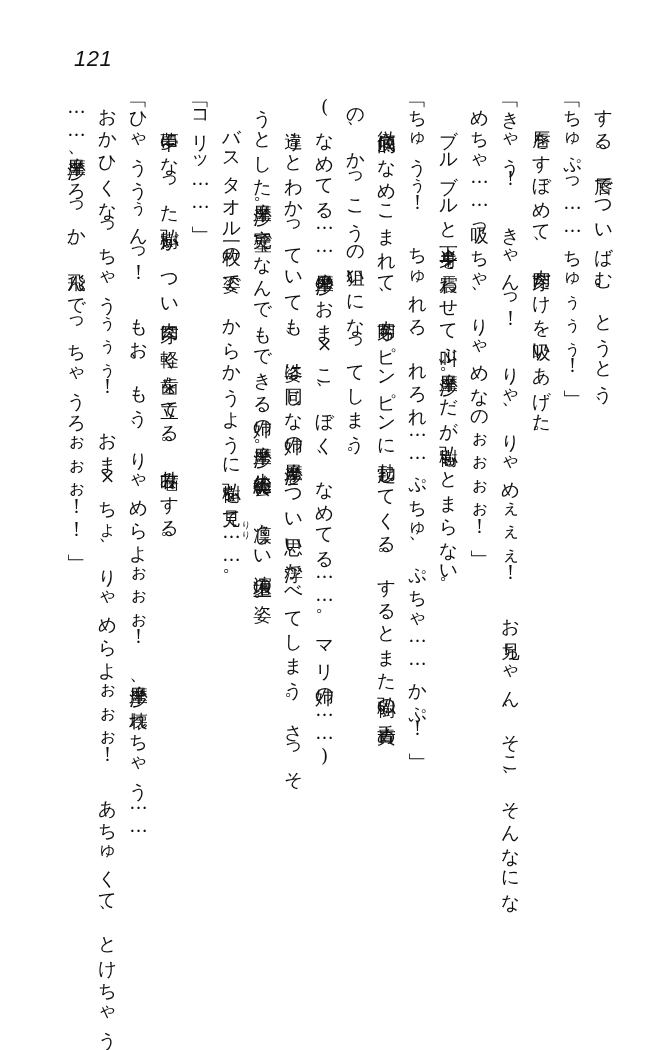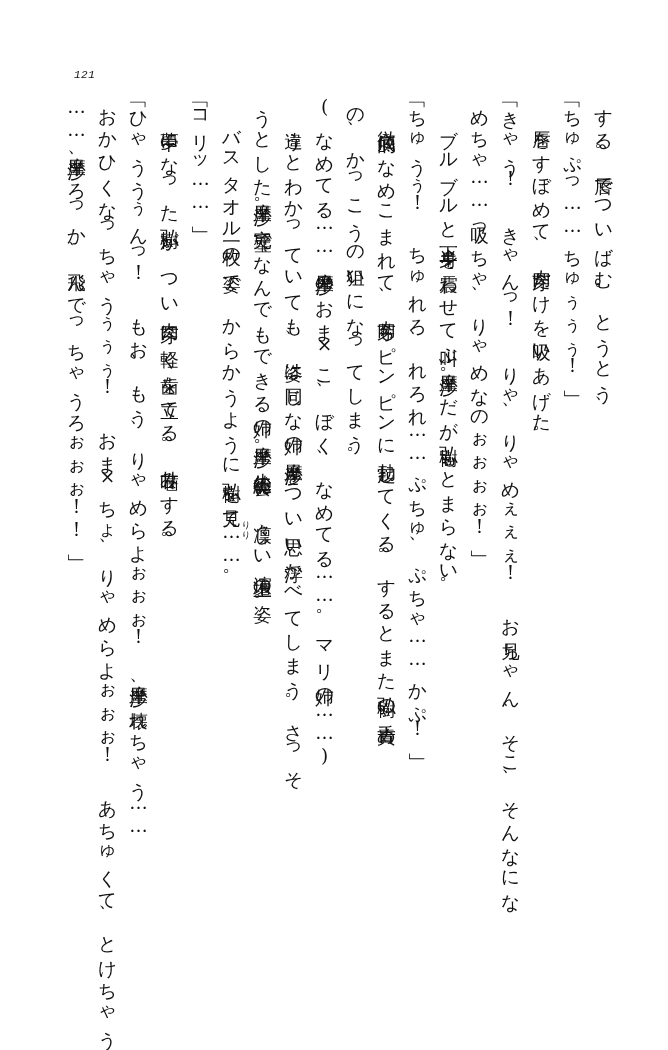--- a/index.html
+++ b/index.html
@@ -18,26 +18,25 @@
     position: relative;
     width: 668px;
     height: 1050px;
     background: #ffffff;
     box-sizing: border-box;
   }
   .page-number {
     position: absolute;
     top: 46px;
     left: 74px;
-    font-size: 11px;
+    font-size: 22px;
     font-style: italic;
-    font-family: Liberation Mono, monospace;
+    font-family: Liberation Sans, sans-serif;
     color: #111111;
     letter-spacing: 0.5px;
-    margin-top: 23px;
   }
   .vtext {
     position: absolute;
     top: 96px;
     right: 56px;
     height: 908px;
     width: 566px;
     display: flex;
     flex-direction: row-reverse;
     align-items: flex-start;

